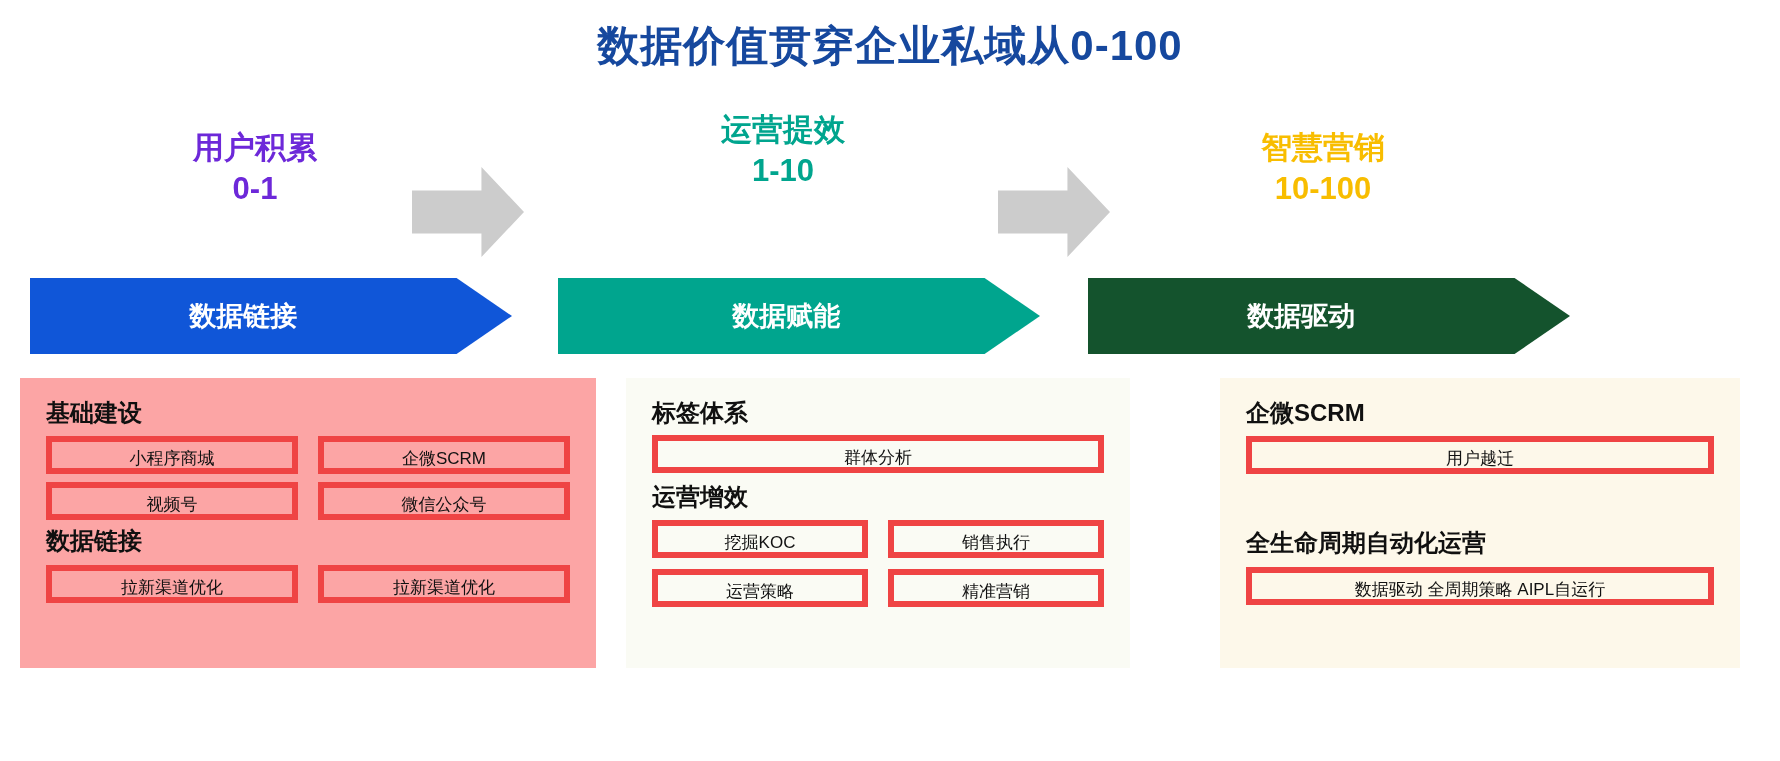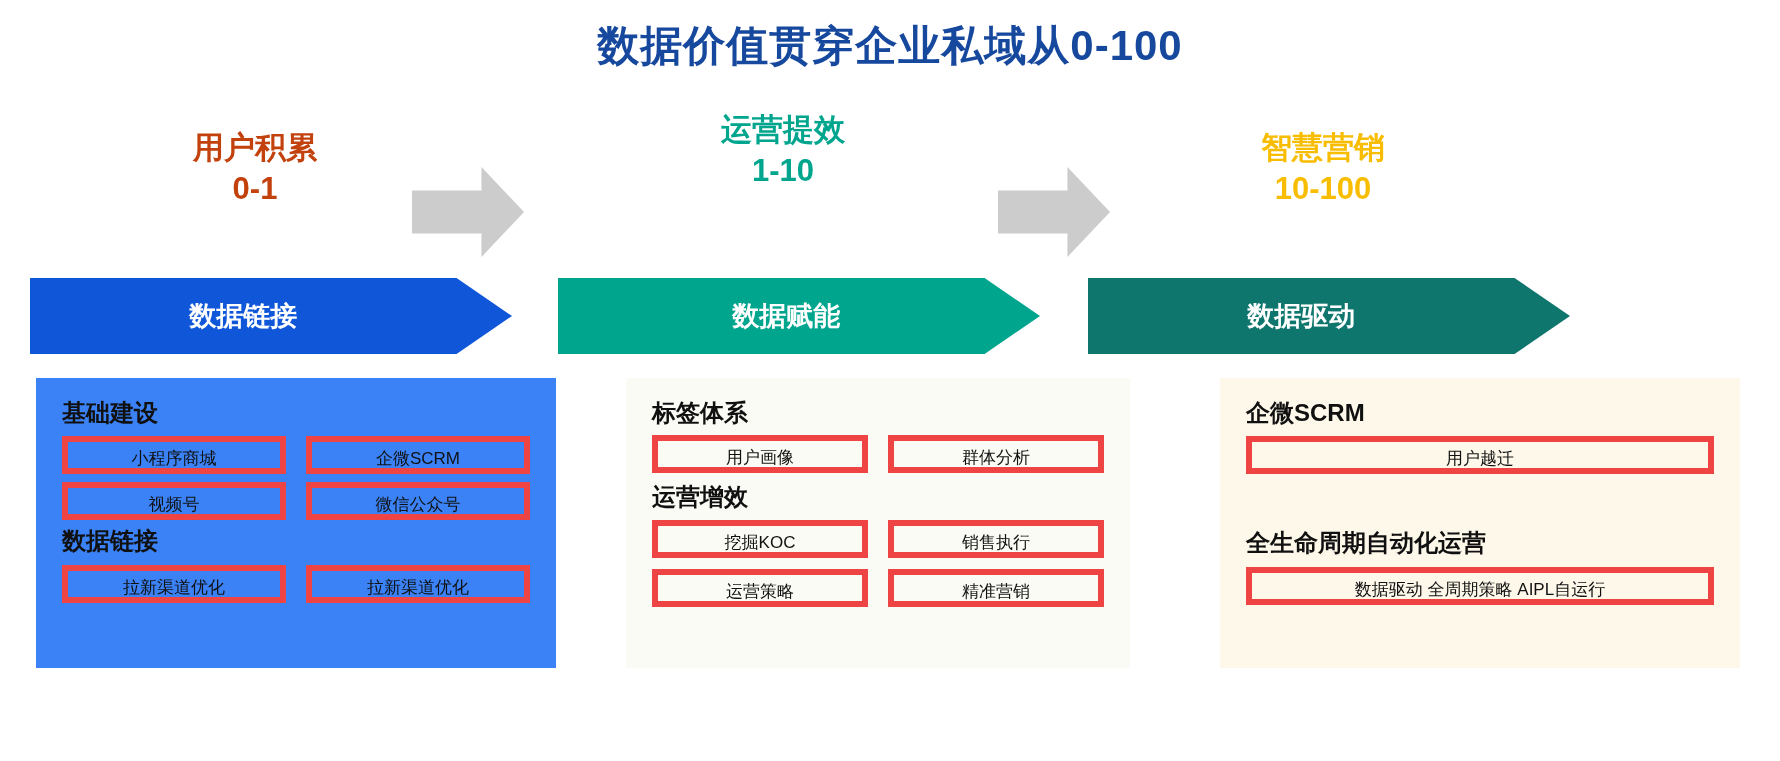--- a/index.html
+++ b/index.html
@@ -33,21 +33,21 @@
   .stage-head {
     position: absolute;
     text-align: center;
     font-weight: bold;
     line-height: 1.18;
     white-space: nowrap;
   }
   .stage-head .sh-name { font-size: 31px; display: block; }
   .stage-head .sh-range { font-size: 31px; display: block; margin-top: 4px; }
 
-  #stage-head-0 { left: 30px;   width: 450px; top: 130px; color: #c2410c; }
+  #stage-head-0 { left: 30px;   width: 450px; top: 130px; color: #6d28d9; }
   #stage-head-1 { left: 558px;  width: 450px; top: 112px; color: #00A58E; }
   #stage-head-2 { left: 1088px; width: 470px; top: 130px; color: #F8BD00; }
 
   
   .gray-arrow {
     position: absolute;
     width: 112px;
     height: 90px;
     background: #CCCCCC;
     -webkit-clip-path: polygon(0 26%, 62% 26%, 62% 0, 100% 50%, 62% 100%, 62% 74%, 0 74%);
@@ -70,31 +70,31 @@
     display: block;
     width: 88.5%;
     text-align: center;
     font-size: 27px;
     font-weight: bold;
     color: #ffffff;
     white-space: nowrap;
   }
   #chevron-0 { left: 30px;   width: 482px; top: 278px; background: #1056D8; }
   #chevron-1 { left: 558px;  width: 482px; top: 278px; background: #00A58E; padding-left: 27px; }
-  #chevron-2 { left: 1088px; width: 482px; top: 278px; background: #0f766e; }
+  #chevron-2 { left: 1088px; width: 482px; top: 278px; background: #14532d; }
 
   
   .card {
     position: absolute;
     top: 378px;
     height: 290px;
     box-sizing: border-box;
     padding: 22px 26px 0 26px;
   }
-  #card-0 { left: 20px;   width: 520px; background: #3b82f6; margin-left: 16px; }
+  #card-0 { left: 20px;   width: 576px; background: #fca5a5; }
   #card-1 { left: 626px;  width: 504px; background: #FAFBF4; }
   #card-2 { left: 1220px; width: 520px; background: #FDF8EA; }
 
   .sec-title {
     font-size: 24px;
     font-weight: bold;
     color: #101010;
     margin: 0 0 10px 0;
     white-space: nowrap;
     line-height: 1.1;
@@ -171,21 +171,20 @@
   <div class="sec-title tight">数据链接</div>
   <div class="chip-row">
     <div class="chip">拉新渠道优化</div>
     <div class="chip">拉新渠道优化</div>
   </div>
 </div>
 
 <div class="card" id="card-1">
   <div class="sec-title">标签体系</div>
   <div class="chip-row">
-    <div class="chip">用户画像</div>
     <div class="chip">群体分析</div>
   </div>
   <div class="sec-title tight">运营增效</div>
   <div class="chip-row">
     <div class="chip">挖掘KOC</div>
     <div class="chip">销售执行</div>
   </div>
   <div class="chip-row">
     <div class="chip">运营策略</div>
     <div class="chip">精准营销</div>

